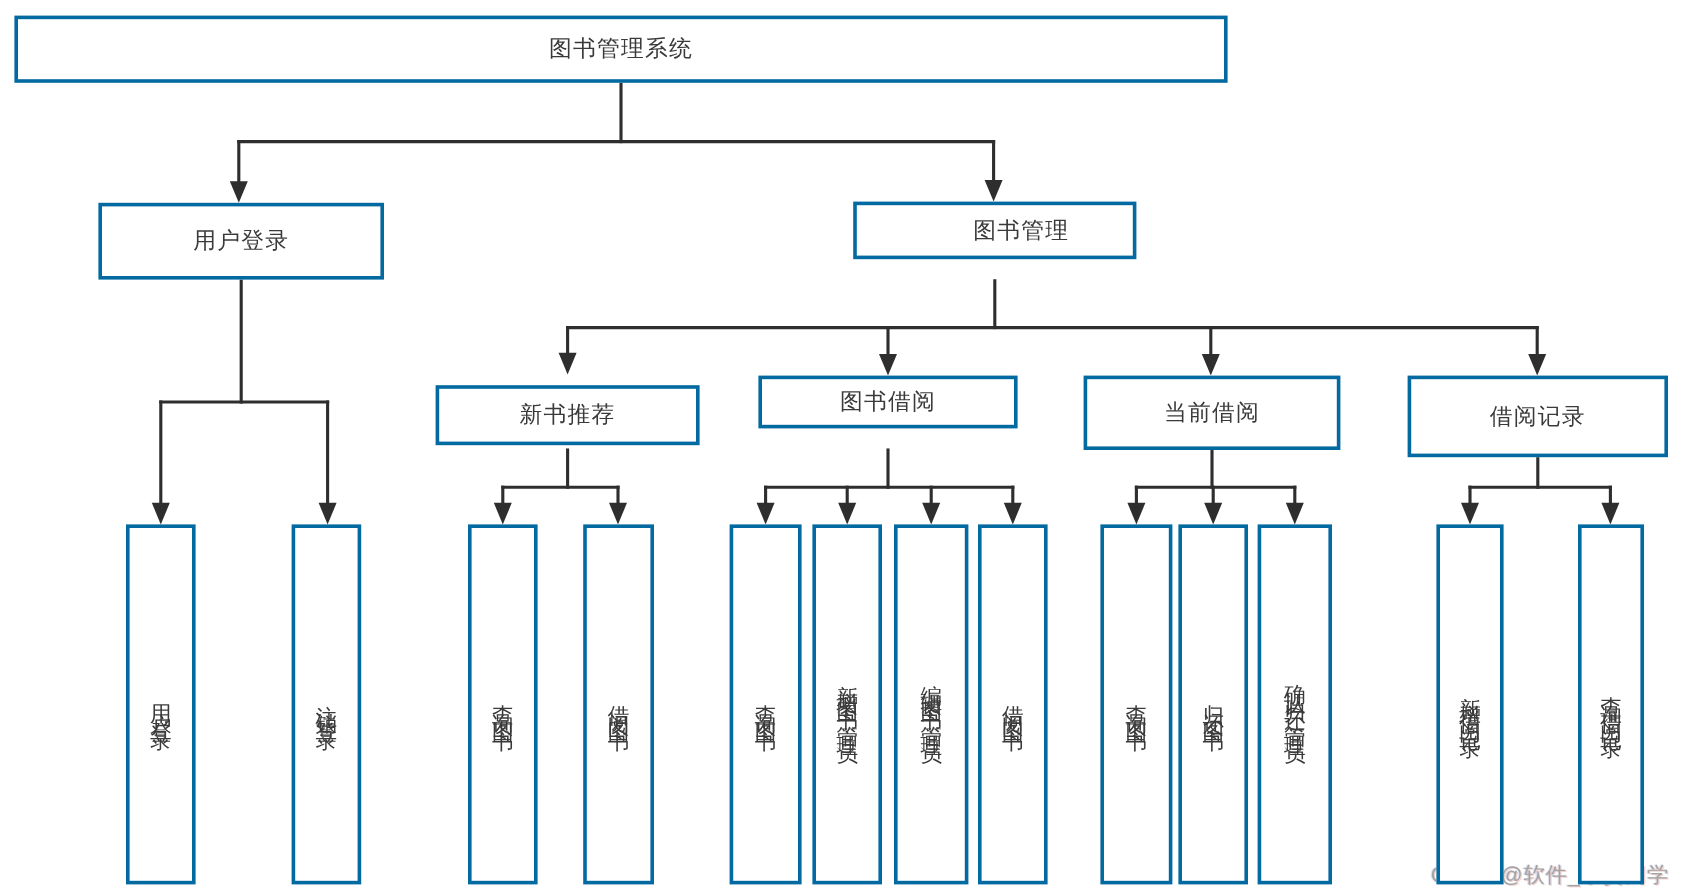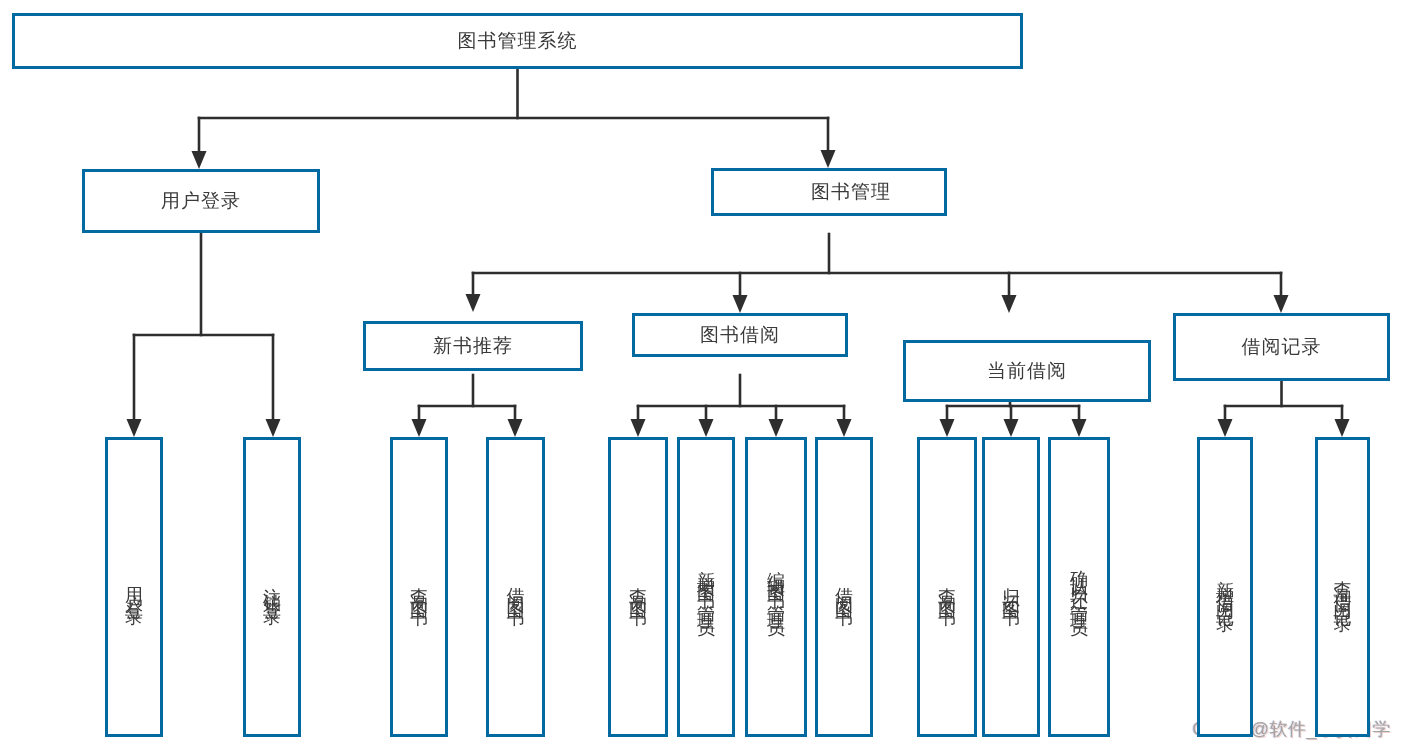--- a/index.html
+++ b/index.html
@@ -119,21 +119,21 @@
     </div>
     <div class="node" style="left: 711px; top: 168px; width: 236px; height: 48px; padding-left: 44px;">
       <span class="node-label">图书管理</span>
     </div>
     <div class="node" style="left: 363px; top: 295px; width: 220px; height: 50px; margin-top: 26px;">
       <span class="node-label">新书推荐</span>
     </div>
     <div class="node" style="left: 632px; top: 313px; width: 216px; height: 44px;">
       <span class="node-label">图书借阅</span>
     </div>
-    <div class="node" style="left: 903px; top: 313px; width: 248px; height: 62px; margin-top: 27px;">
+    <div class="node" style="left: 903px; top: 313px; width: 214px; height: 62px;">
       <span class="node-label">当前借阅</span>
     </div>
     <div class="node" style="left: 1173px; top: 313px; width: 217px; height: 68px;">
       <span class="node-label">借阅记录</span>
     </div>
     <div class="node vertical" style="left: 105px; top: 437px; width: 58px; height: 300px;">
       <span class="node-label">用户登录</span>
     </div>
     <div class="node vertical" style="left: 243px; top: 437px; width: 58px; height: 300px;">
       <span class="node-label">注销登录</span>

